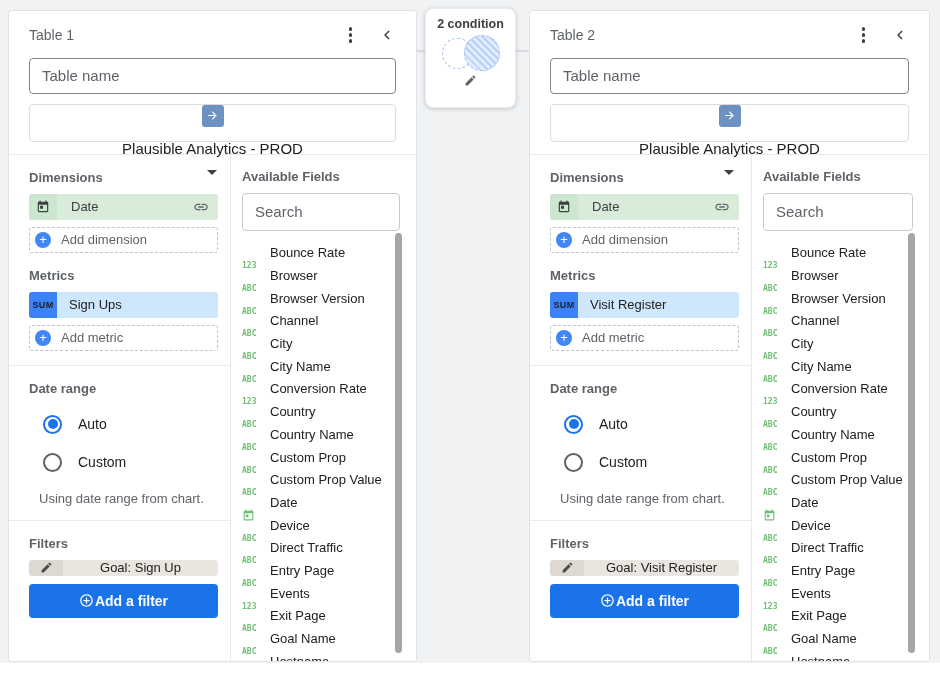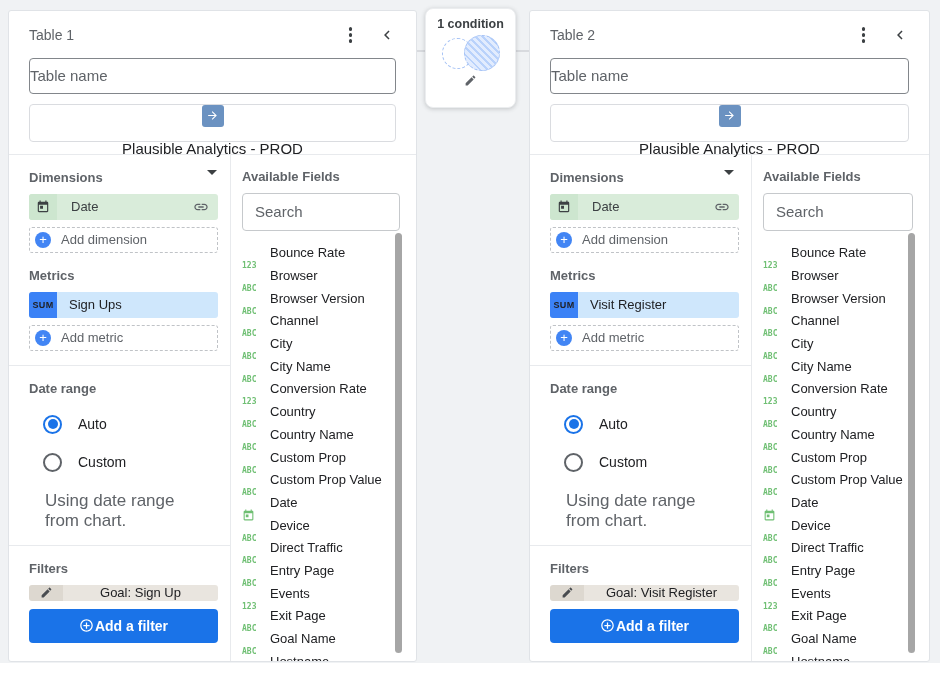--- a/index.html
+++ b/index.html
@@ -14,21 +14,21 @@
   #panel-1{left:529px;width:401px;}
 
   .phead{display:flex;align-items:center;padding:14px 20px 0 20px;}
   .ptitle{flex:1;font-size:14px;color:#5f6368;}
   .kebab{display:flex;flex-direction:column;gap:2.5px;align-items:center;margin-right:24px;cursor:pointer;padding:2px;}
   .kebab i{width:3.5px;height:3.5px;border-radius:50%;background:#3c4043;}
   .chev{cursor:pointer;display:flex;align-items:center;}
   .chev svg{width:18px;height:18px;fill:#3c4043;}
 
   .tname{display:block;margin:13px 20px 0;width:calc(100% - 40px);height:36px;border:1px solid #82868b;
-         border-radius:4px;font-size:15px;padding:0 0;box-sizing:border-box;color:#a16207;
+         border-radius:4px;font-size:15px;padding:0 12px;box-sizing:border-box;color:#a16207;
          font-family:inherit;outline:none;background:#fff;}
   .tname::placeholder{color:#5f6368;}
 
   .source{margin:10px 20px 0;height:38px;border:1px solid #dadce0;border-radius:4px;display:flex;
           align-items:center;padding:0 12px;gap:13px;cursor:pointer;box-sizing:border-box;background:#fff;flex-direction:column;}
   .srcicon{width:22px;height:22px;background:#6b92c1;border-radius:3px;display:flex;align-items:center;
            justify-content:center;flex:none;}
   .srcicon svg{width:13px;height:13px;fill:#fff;}
   .srclabel{flex:1;font-size:15px;color:#202124;}
   .caret{width:0;height:0;border-left:5px solid transparent;border-right:5px solid transparent;
@@ -57,21 +57,21 @@
 
   .addchip{height:26px;border:1px dashed #c0c3c7;border-radius:3px;display:flex;align-items:center;gap:10px;
            padding:0 5px;color:#5f6368;font-size:13px;margin-bottom:6px;cursor:pointer;box-sizing:border-box;}
   .plus{width:16px;height:16px;border-radius:50%;background:#4285f4;color:#fff;display:flex;align-items:center;
         justify-content:center;font-size:13px;line-height:1;flex:none;}
 
   .radio{display:flex;align-items:center;gap:16px;margin:19px 0 19px 14px;font-size:14px;color:#202124;cursor:pointer;}
   .rb{width:15px;height:15px;border:2px solid #5f6368;border-radius:50%;position:relative;flex:none;}
   .rb.on{border-color:#1a73e8;}
   .rb.on::after{content:"";position:absolute;inset:2.5px;background:#1a73e8;border-radius:50%;}
-  .note{font-size:17px;color:#5f6368;margin:0 16px 13px;}
+  .note{font-size:13px;color:#5f6368;margin:0 10px 13px;}
 
   .fchip{display:flex;height:16px;border-radius:3px;overflow:hidden;margin-bottom:8px;cursor:pointer;}
   .fpencil{width:34px;background:#ddd8d0;display:flex;align-items:center;justify-content:center;flex:none;}
   .fpencil svg{width:13px;height:13px;fill:#494c50;}
   .ftext{flex:1;background:#e9e5df;display:flex;align-items:center;justify-content:center;font-size:13px;color:#202124;}
   .addfilter{width:100%;height:34px;background:#1a73e8;border:none;border-radius:4px;color:#fff;font-size:14px;
              font-weight:700;display:flex;align-items:center;justify-content:center;gap:1px;cursor:pointer;
              font-family:inherit;}
   .oplus{display:flex;align-items:center;}
   .oplus svg{width:15px;height:15px;fill:#fff;}
@@ -344,21 +344,21 @@
     </span>
     <span class="fname">Hostname</span>
   </div>
         </div>
     </div>
   </div>
   <div class="sbar"></div>
 </div>
 
 <div class="join-card">
-  <div class="join-label">1 condition</div>
+  <div class="join-label">2 condition</div>
   <div class="venn">
     <div class="vl"></div>
     <div class="vr"></div>
   </div>
   <span class="join-pencil">
     <svg viewBox="0 0 24 24">
         <path d="M3 17.25V21h3.75L17.81 9.94l-3.75-3.75L3 17.25zM20.71 7.04c.39-.39.39-1.02 0-1.41l-2.34-2.34c-.39-.39-1.02-.39-1.41 0l-1.83 1.83 3.75 3.75 1.83-1.83z"></path>
       </svg>
   </span>
 </div>

